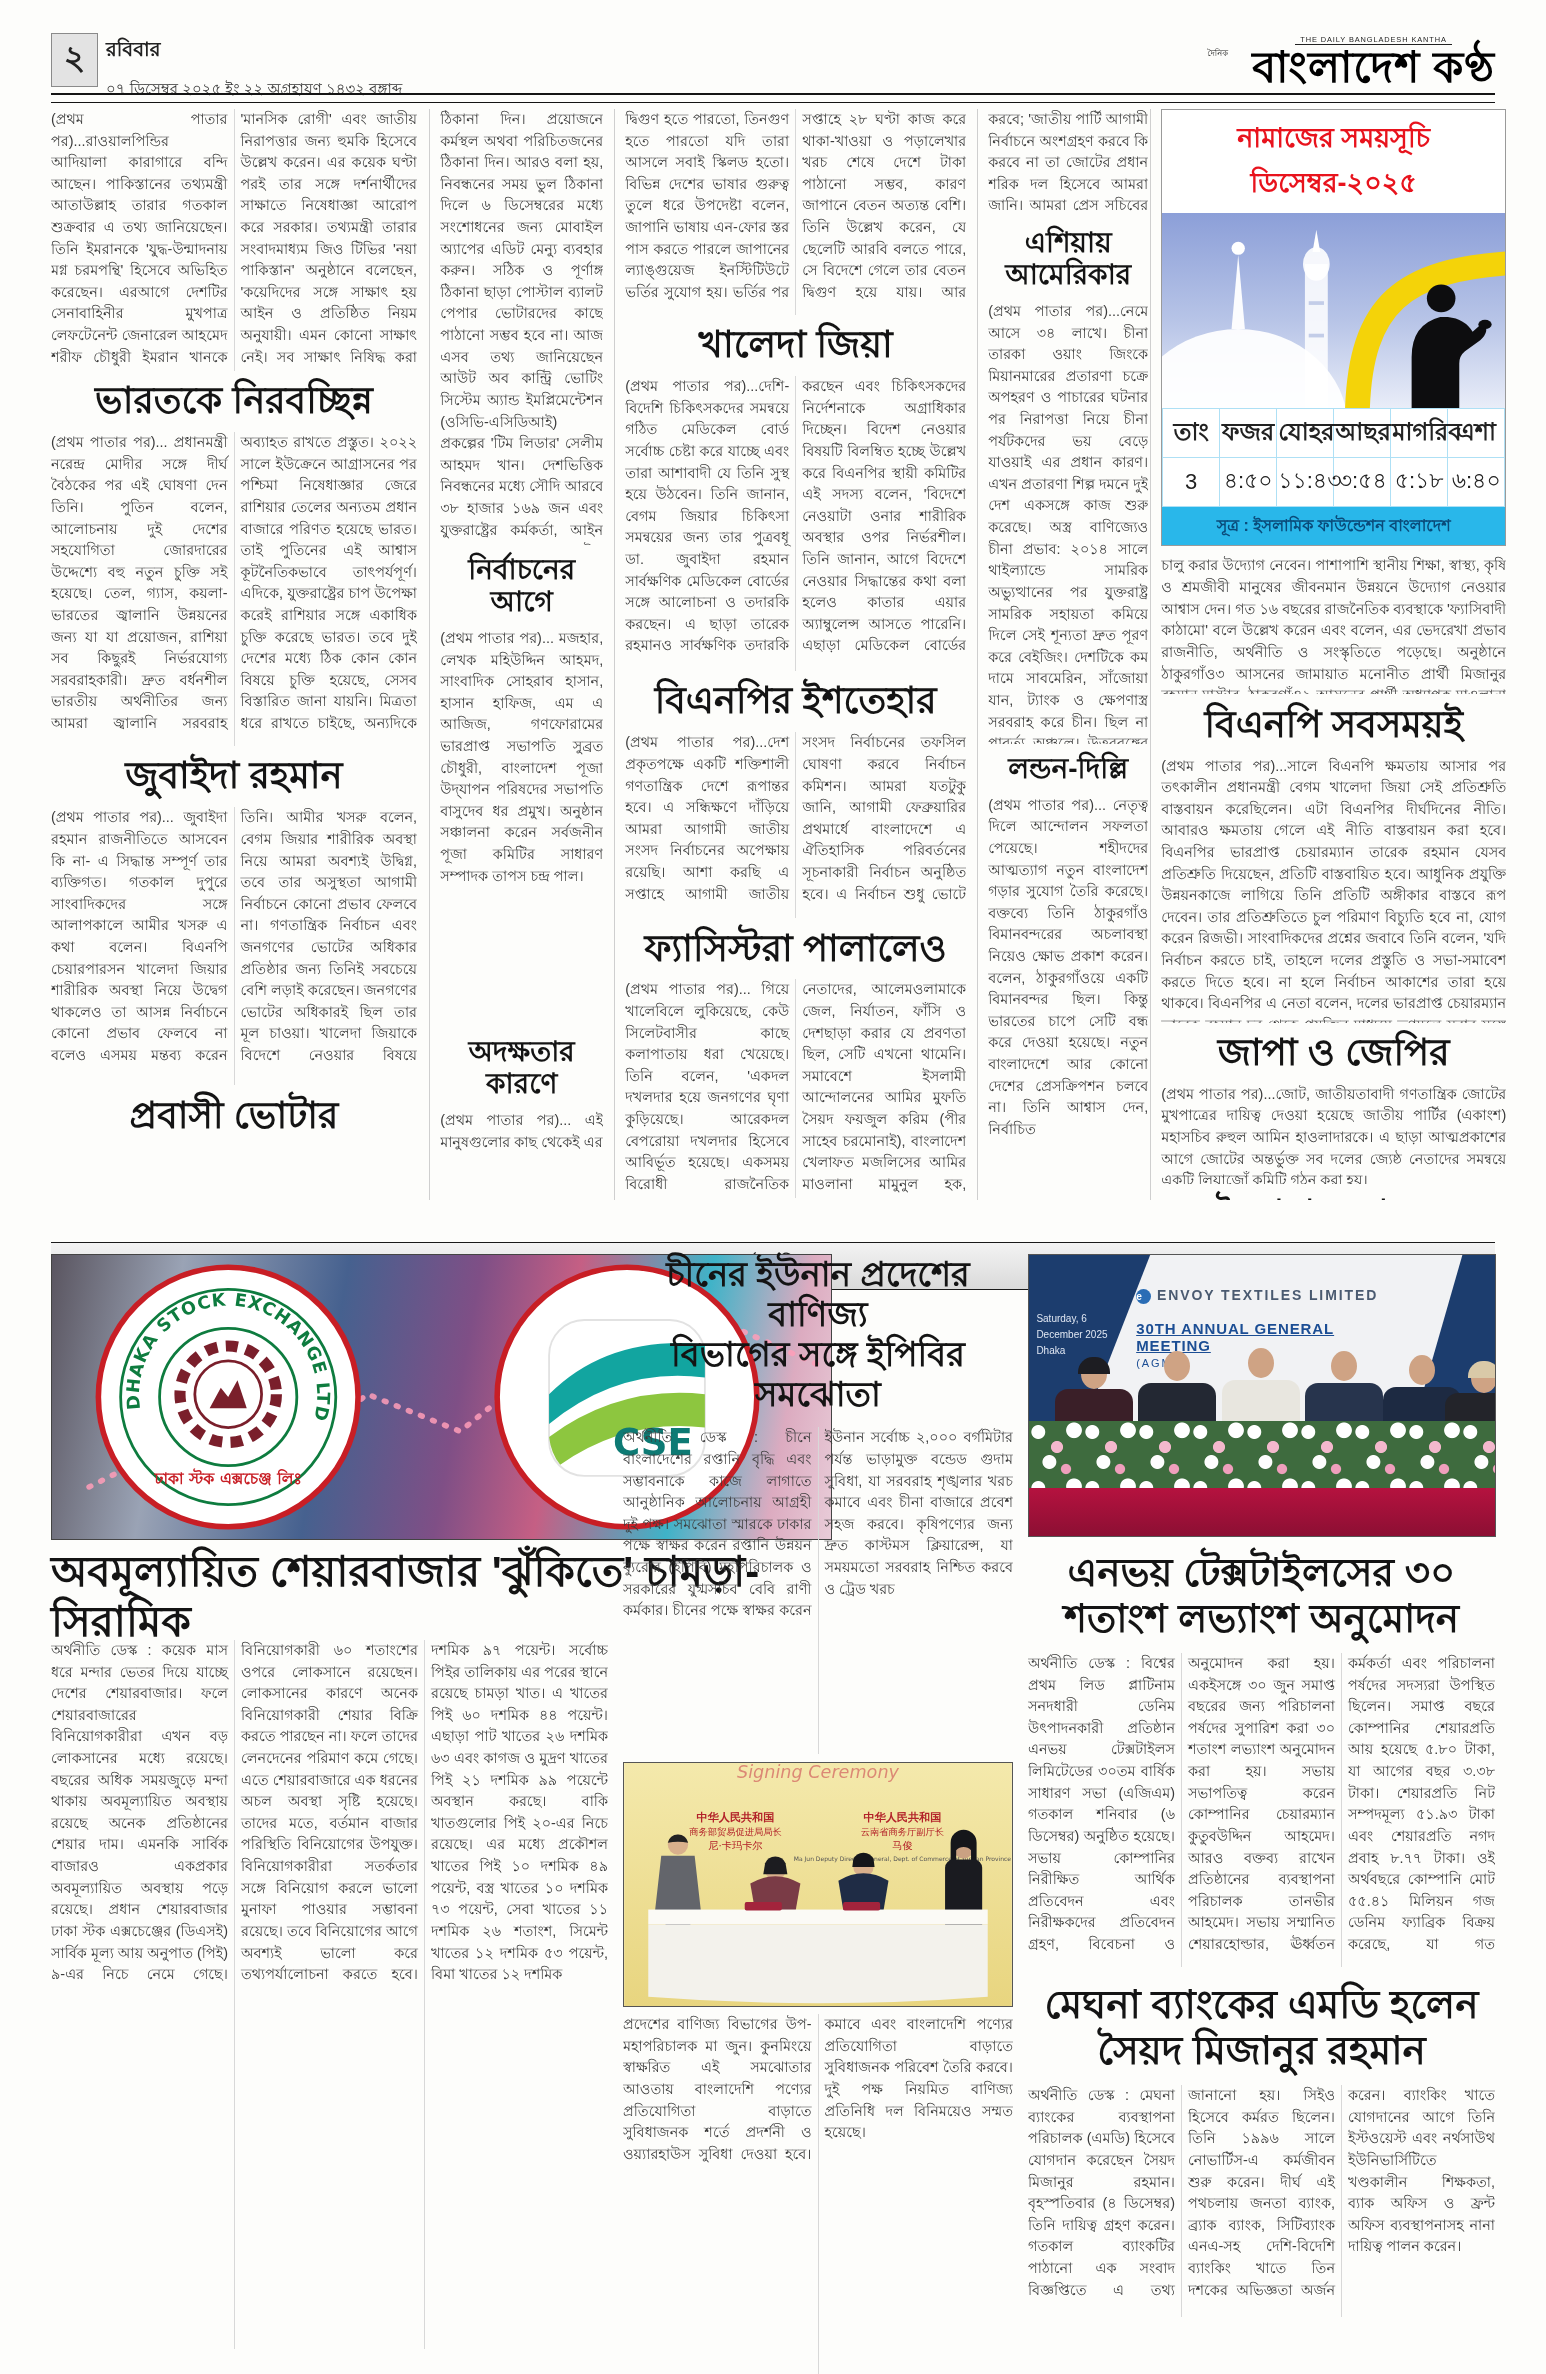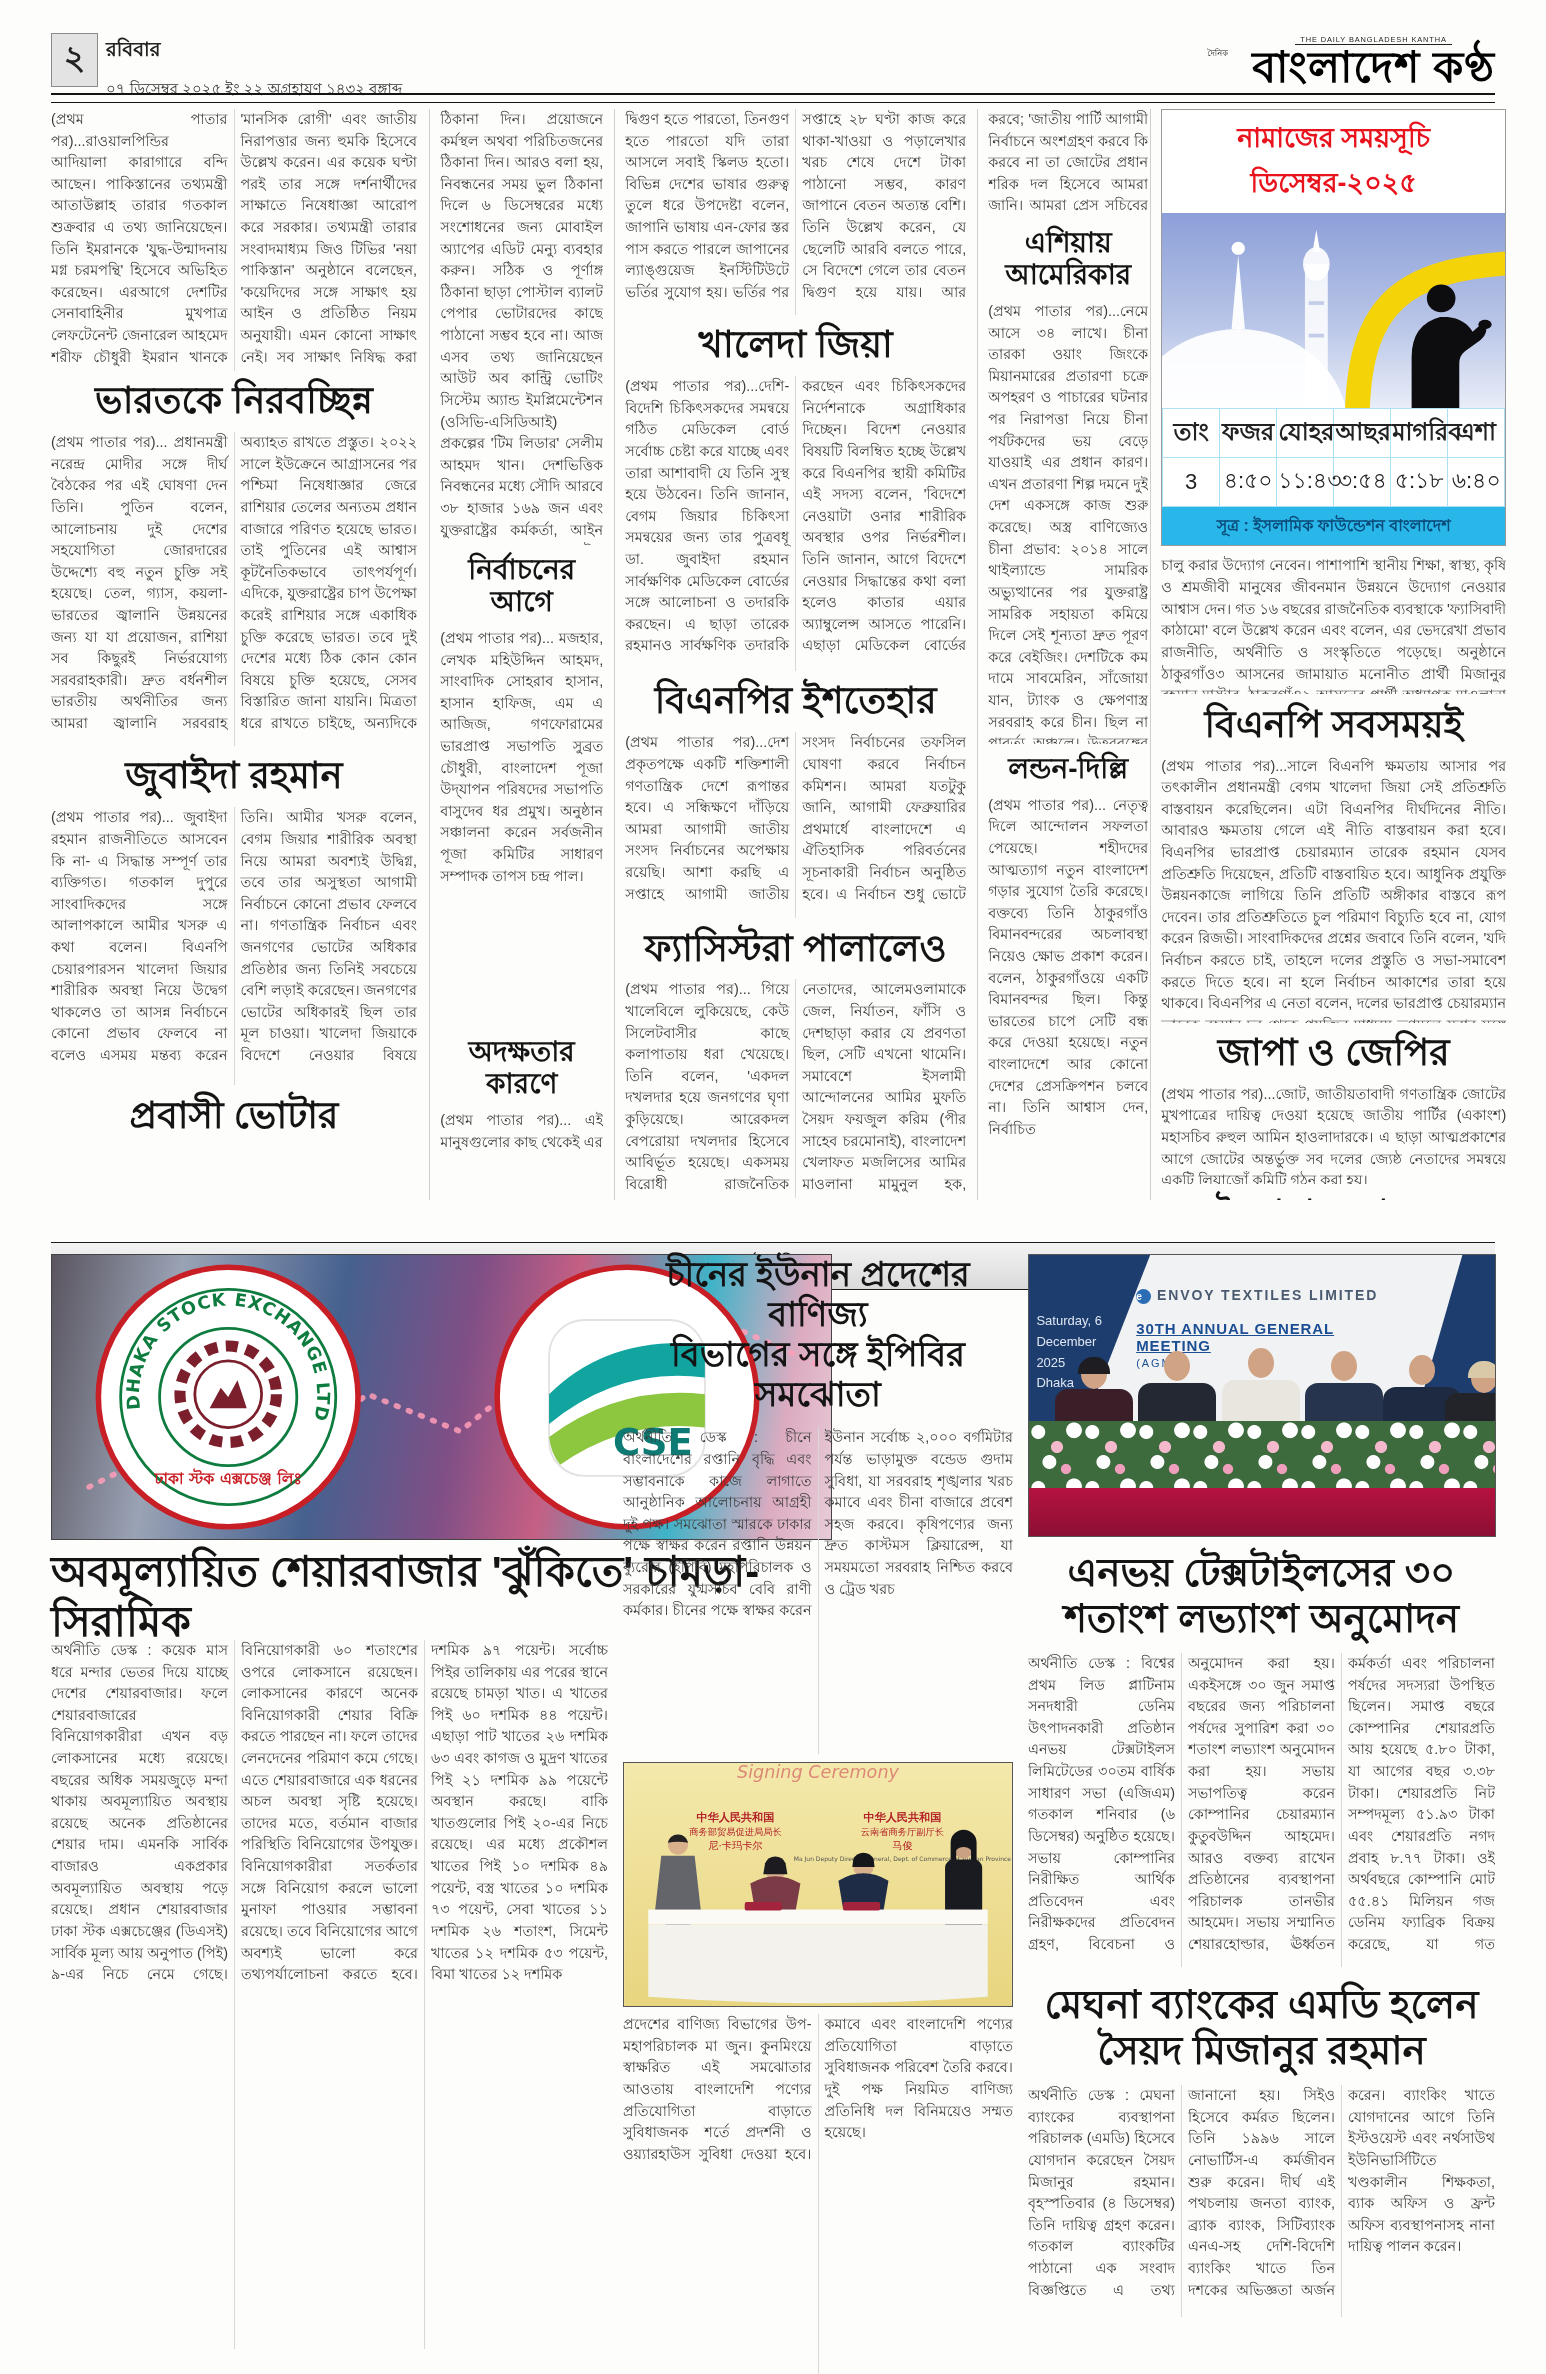--- a/index.html
+++ b/index.html
@@ -57,21 +57,21 @@
   .envoy{left:1028px;top:1254px;width:467px;}
   .envoy-photo{width:466px;height:281px;border:0.9px solid #555;position:relative;overflow:hidden;background:#1c3d6e;}
   .envoy-hl,.meghna-hl{font-size:39px;text-align:center;}
   
   .slant{position:absolute;top:0;bottom:54px;left:0;right:0;background:#f1f2f4;
     clip-path:polygon(26% 0%,93% 0%,79% 100%,7% 100%);}
   .envoy-text{position:absolute;top:32px;left:23%;width:56%;text-align:left;color:#1c4e94;}
   .envoy-brand{font-size:14px;letter-spacing:1.9px;color:#4a5a70;font-weight:bold;}
   .envoy-meet{font-size:15px;font-weight:bold;letter-spacing:0.9px;margin-top:16px;text-decoration:underline;}
   .envoy-agm{font-size:11px;letter-spacing:1.9px;margin-top:2.8px;}
-  .envoy-date{position:absolute;top:56px;left:7.4px;width:83px;font-size:13px;color:#dfe6f2;line-height:1.6;}
+  .envoy-date{position:absolute;top:56px;left:7.4px;width:83px;font-size:10px;color:#dfe6f2;line-height:1.6;}
   .flowers{position:absolute;left:0;right:0;bottom:48px;height:67px;
     background:
       radial-gradient(circle at 9.3px 11px,#ffffff 6.5px,transparent 7.4px),
       radial-gradient(circle at 28px 26px,#f3b8cc 5.6px,transparent 6.5px),
       radial-gradient(circle at 45px 9.3px,#ffffff 7.4px,transparent 8.3px),
       radial-gradient(circle at 20.4px 41px,#fdfdfd 6.5px,transparent 7.4px),
       radial-gradient(circle at 37px 48px,#ef9fbc 4.6px,transparent 5.6px),
       #3e6b3e;
     background-size:54px 56px;}
   .redtable{position:absolute;left:0;right:0;bottom:0;height:48px;background:linear-gradient(#b5123f,#8c0f33);}

